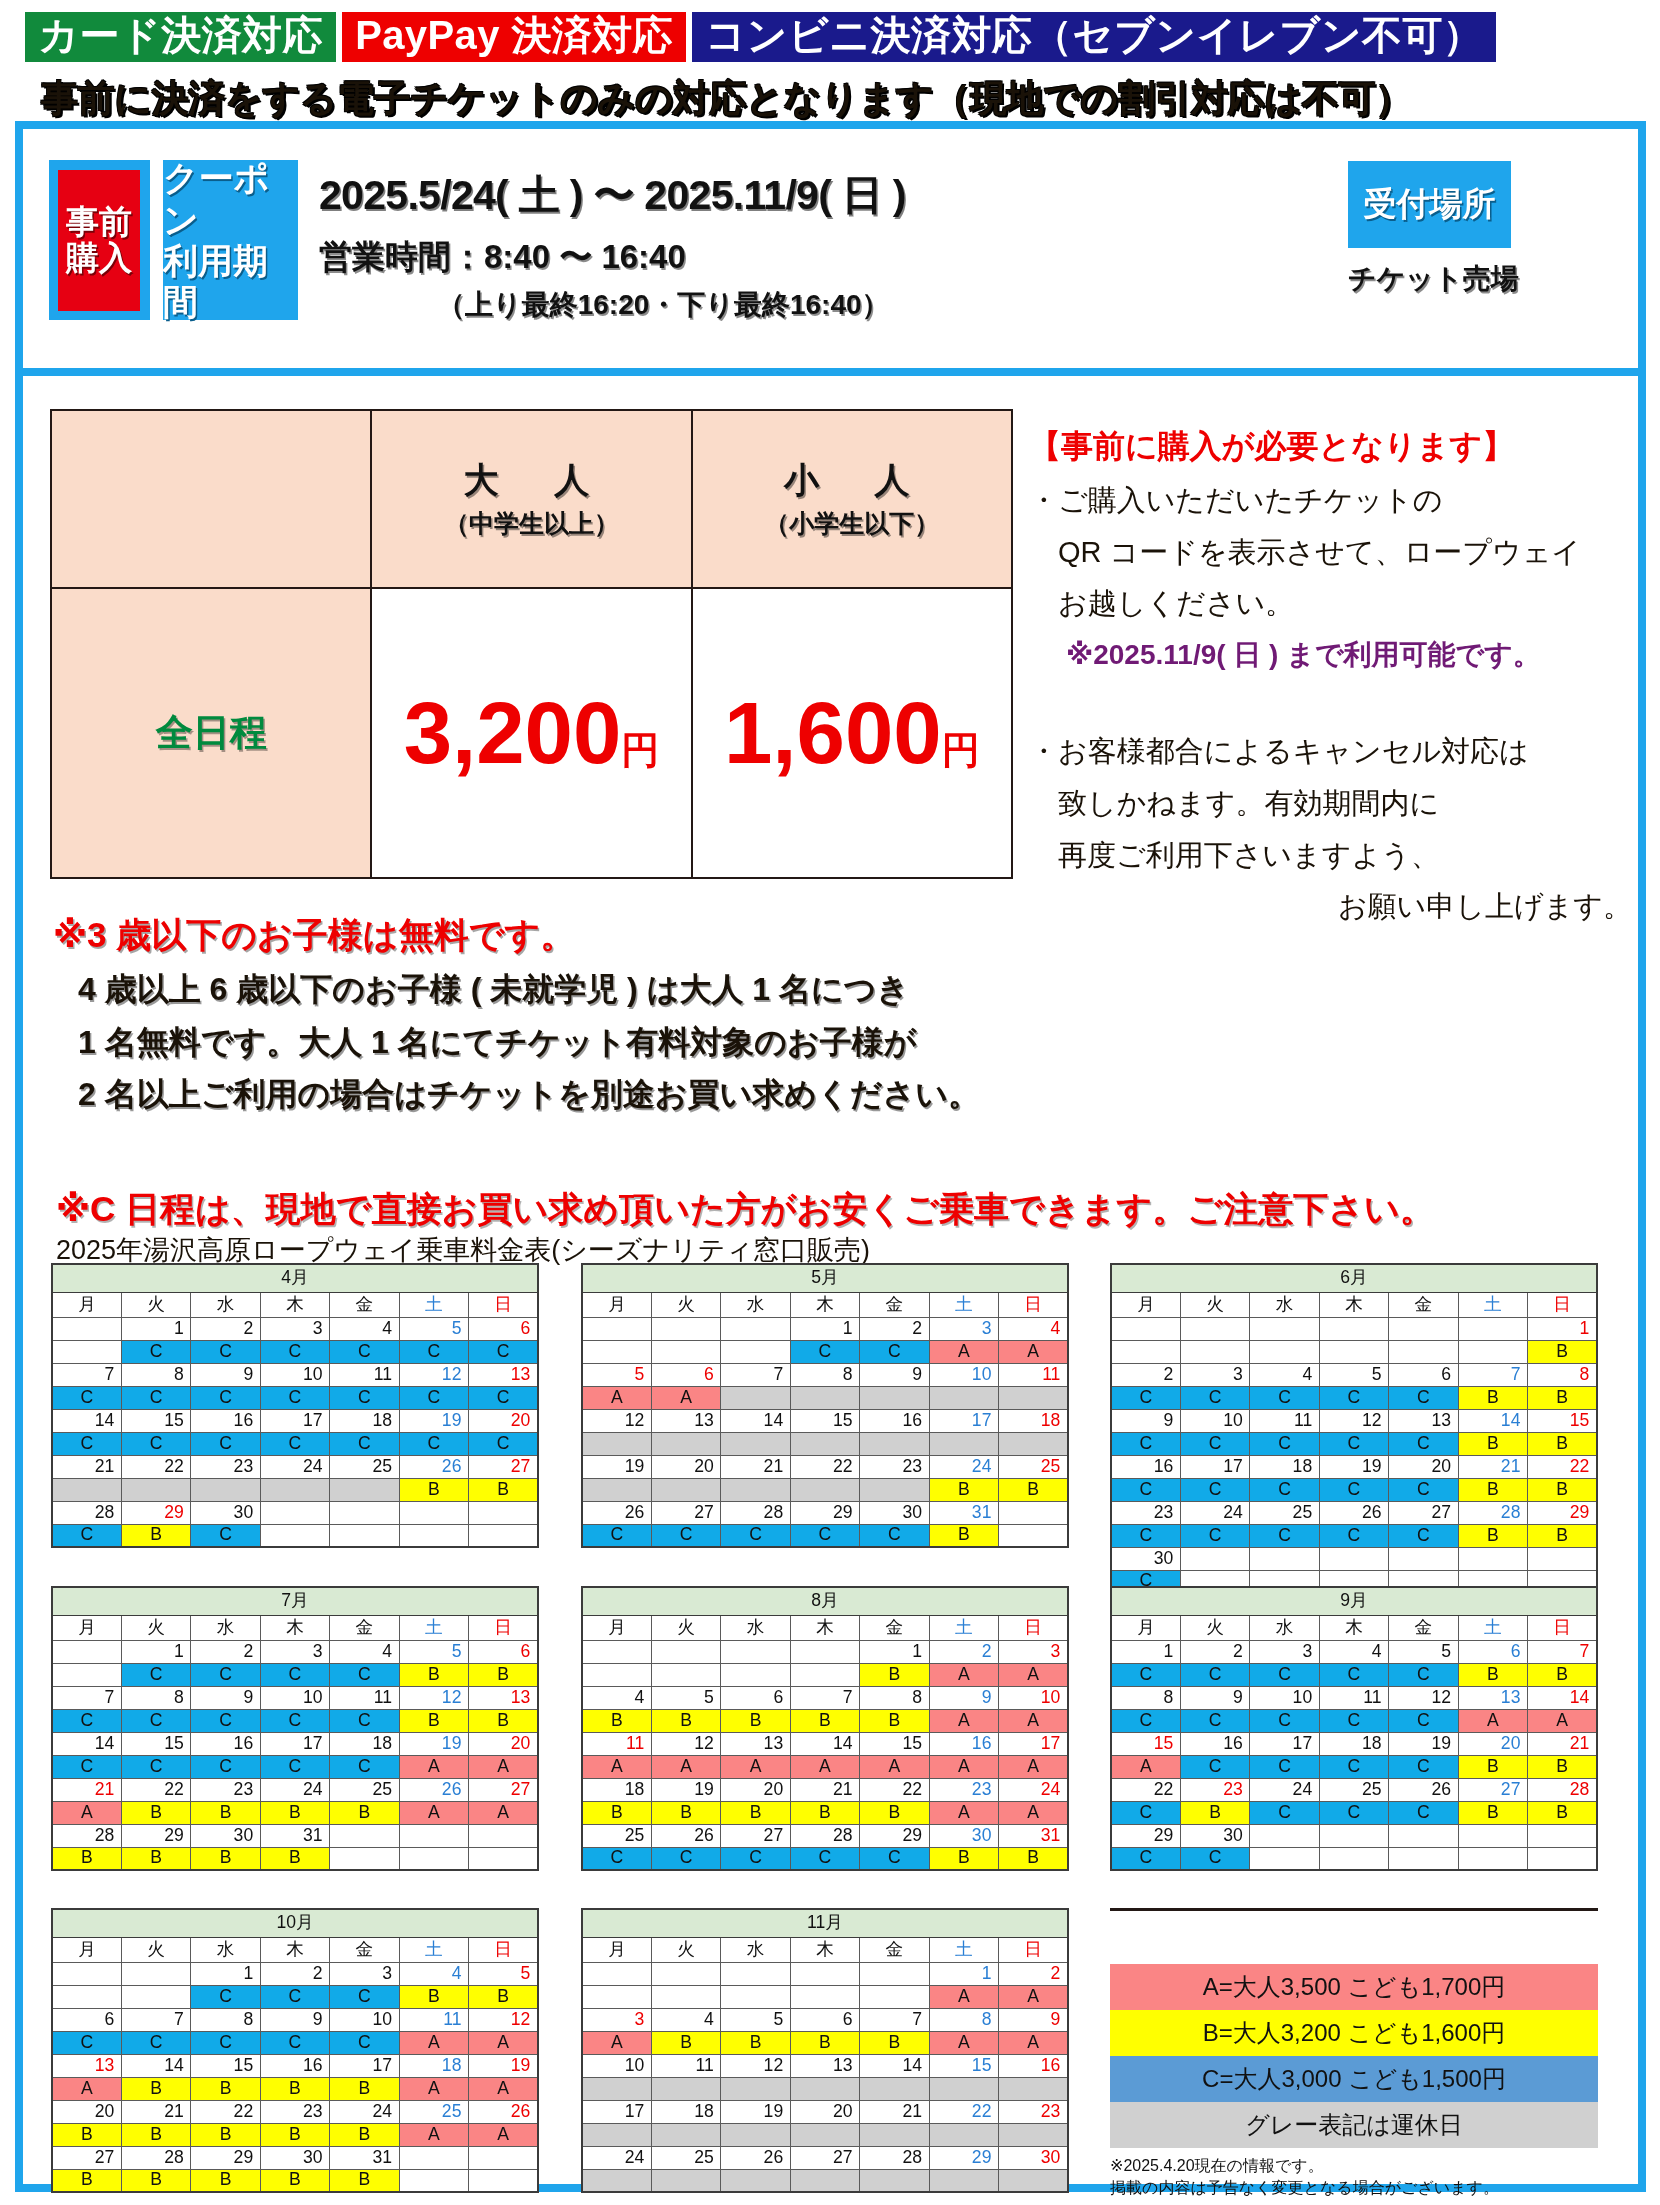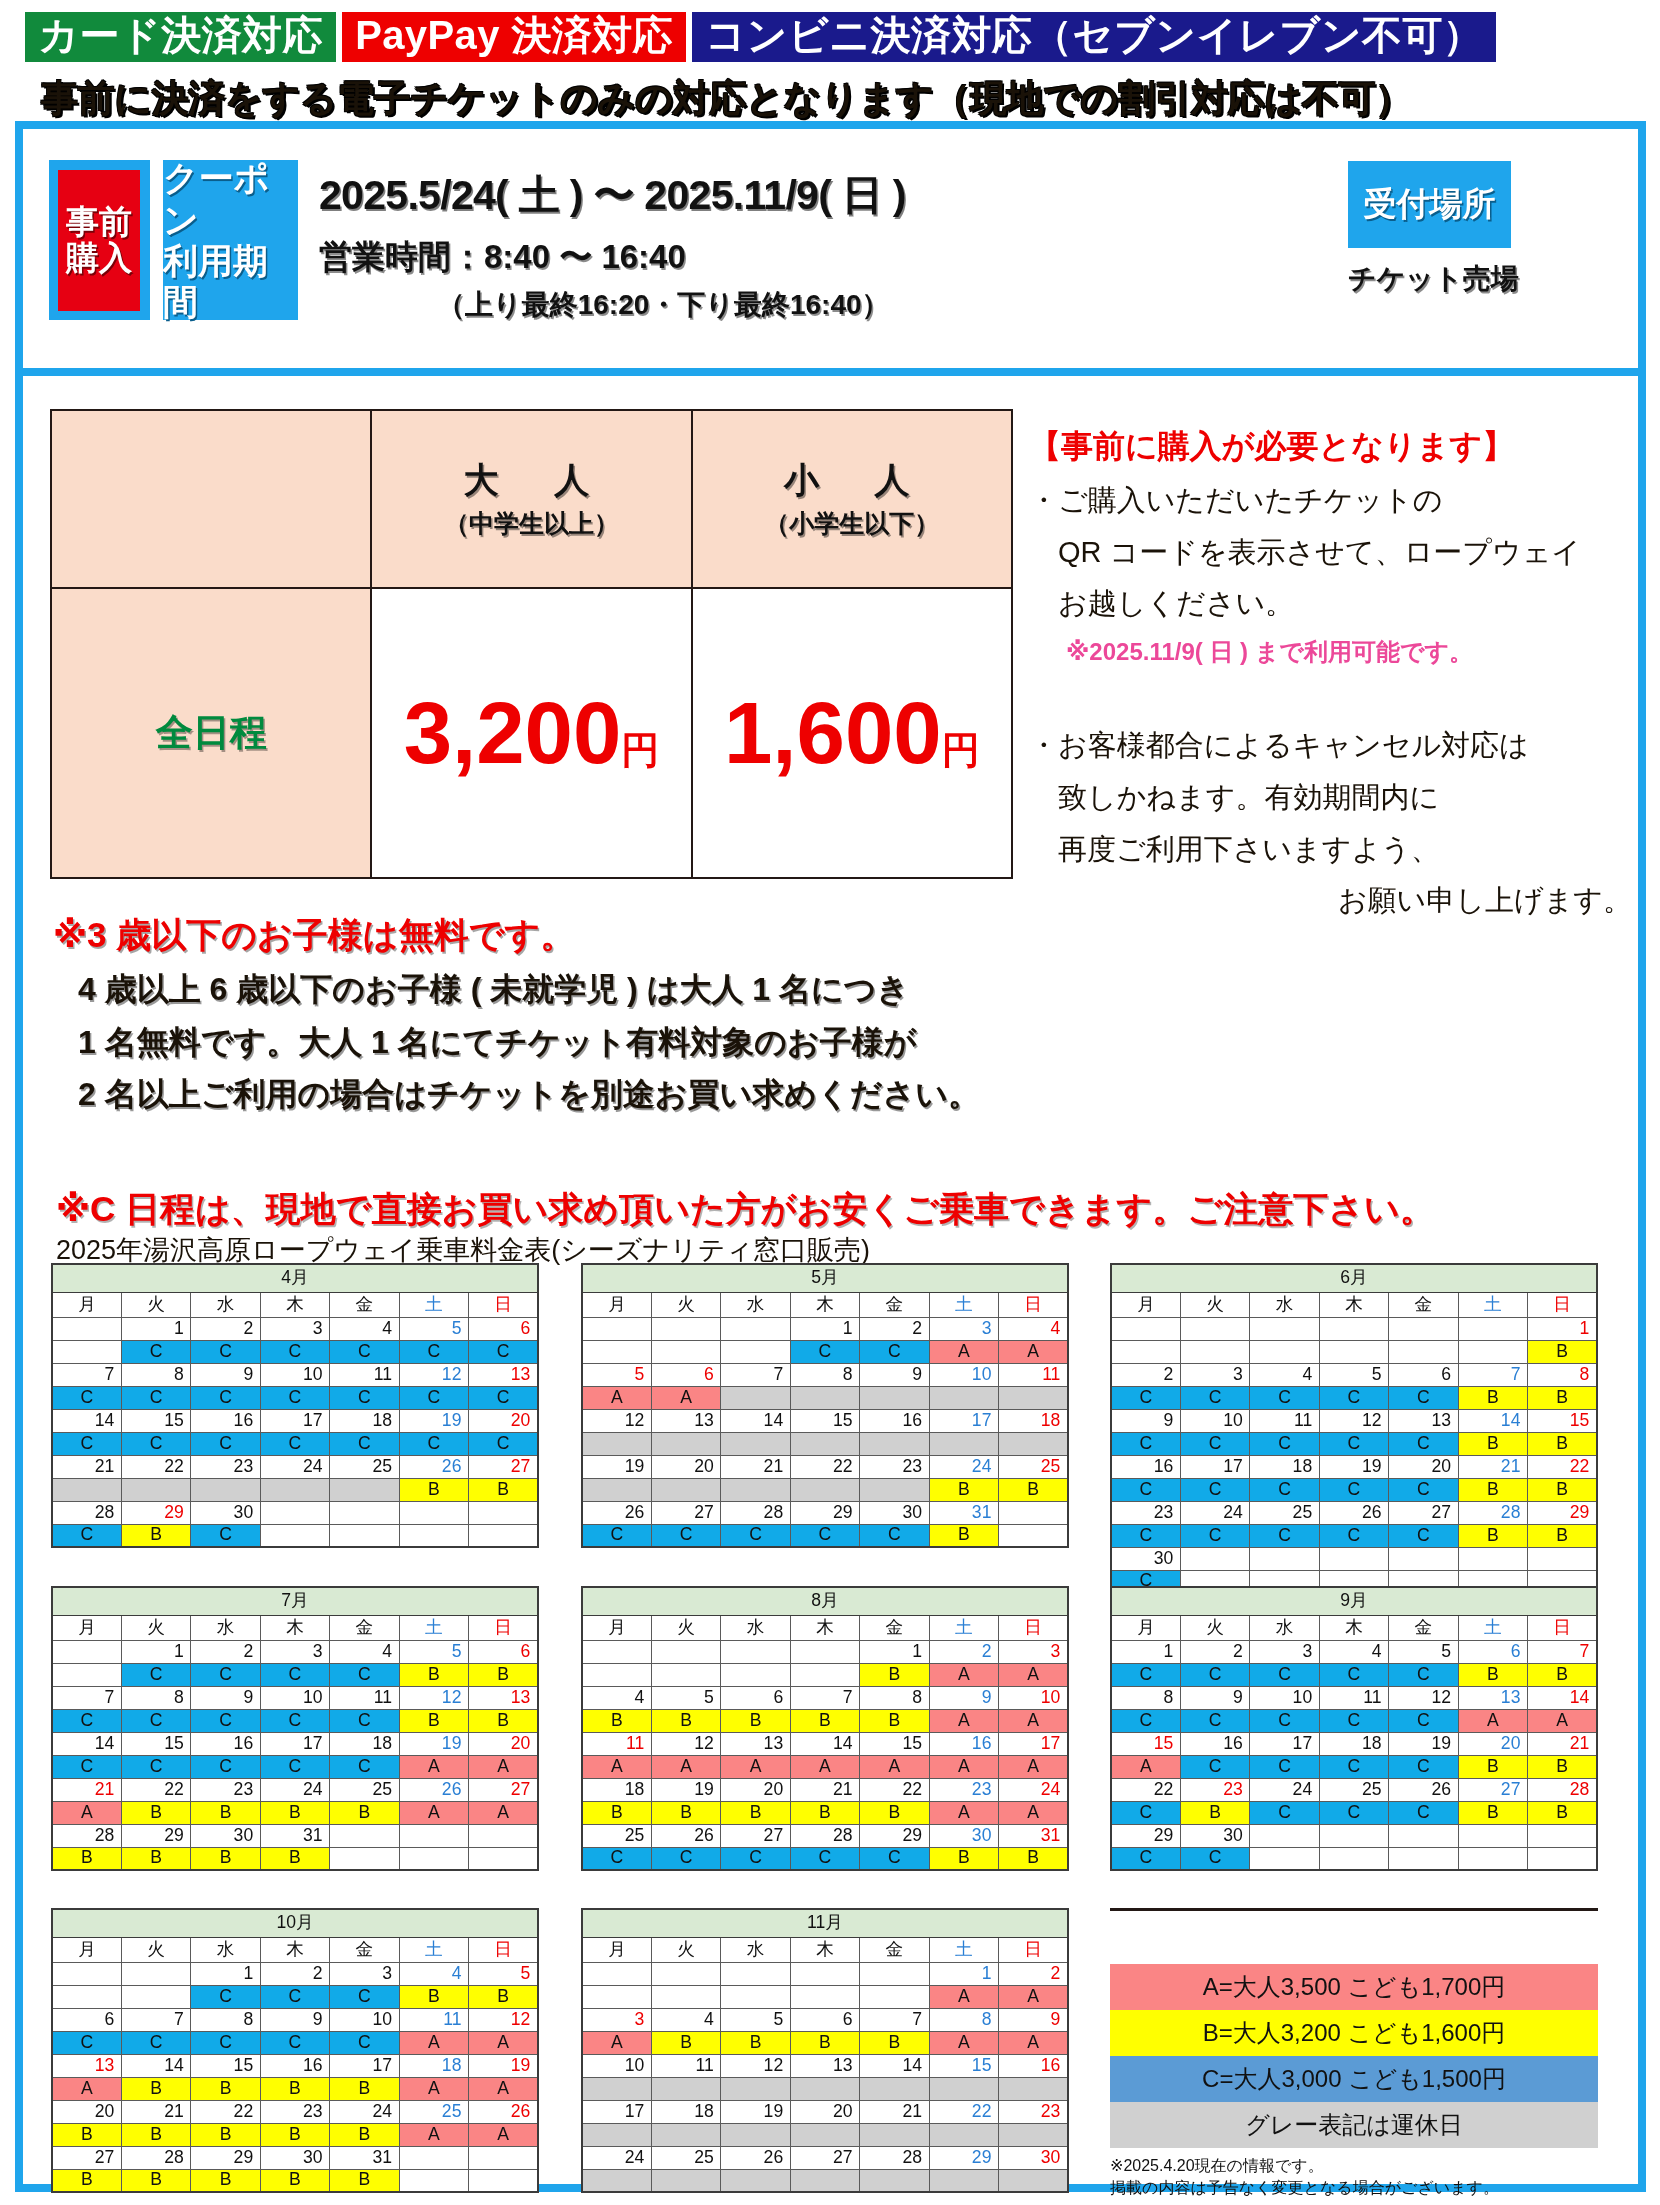--- a/index.html
+++ b/index.html
@@ -132,21 +132,21 @@
             text-shadow: 1.5px 1.5px 0 rgba(0,0,0,0.35); }
   .ln-blk { font-size: 32px; font-weight: bold; color: #1a1208; white-space: nowrap;
             margin-left: 25px; margin-top: 8.8px;
             text-shadow: 1.5px 1.5px 0 rgba(0,0,0,0.4); }
 
   
   .right-notes { position: absolute; left: 1029px; top: 425px; width: 603px; }
   .rn-title { font-size: 32px; font-weight: bold; color: #ee0000; white-space: nowrap; }
   .rn-line  { font-size: 29px; color: #1a1208; white-space: nowrap; margin-top: 11.8px; }
   .rn-ind   { margin-left: 29px; }
-  .rn-red   { font-size: 24px; font-weight: bold; color: #ec4899; white-space: nowrap;
+  .rn-red   { font-size: 28px; font-weight: bold; color: #701a75; white-space: nowrap;
               margin-top: 11.8px; margin-left: 37px; }
   .rn-gap   { height: 46px; }
   .rn-right { text-align: right; }
 
   
   .c-notice {
     position: absolute; left: 56px; top: 1186px;
     font-size: 35px; font-weight: bold; color: #ee0000; white-space: nowrap;
     text-shadow: 1.5px 1.5px 0 rgba(0,0,0,0.3);
   }

